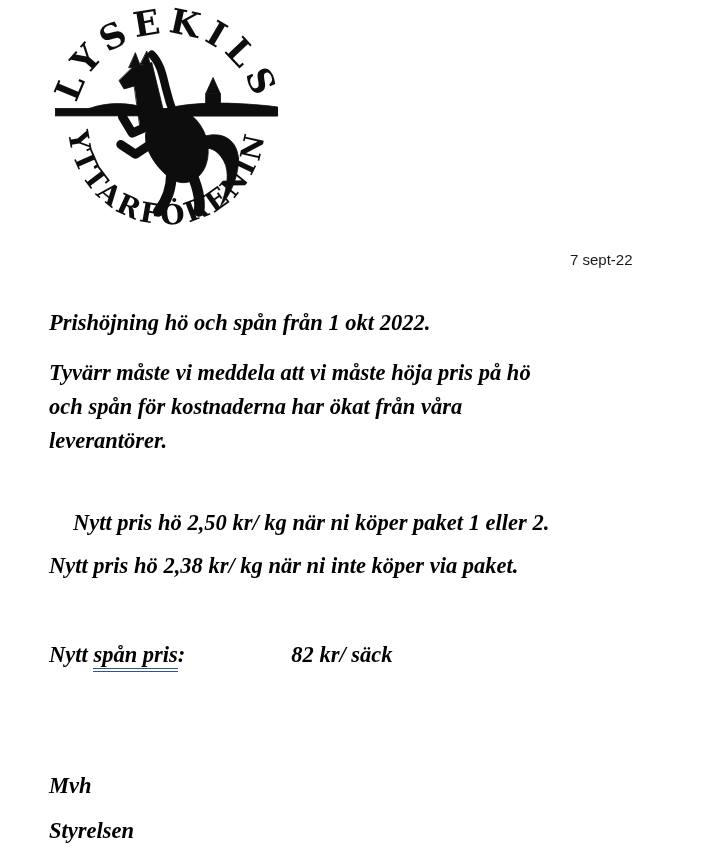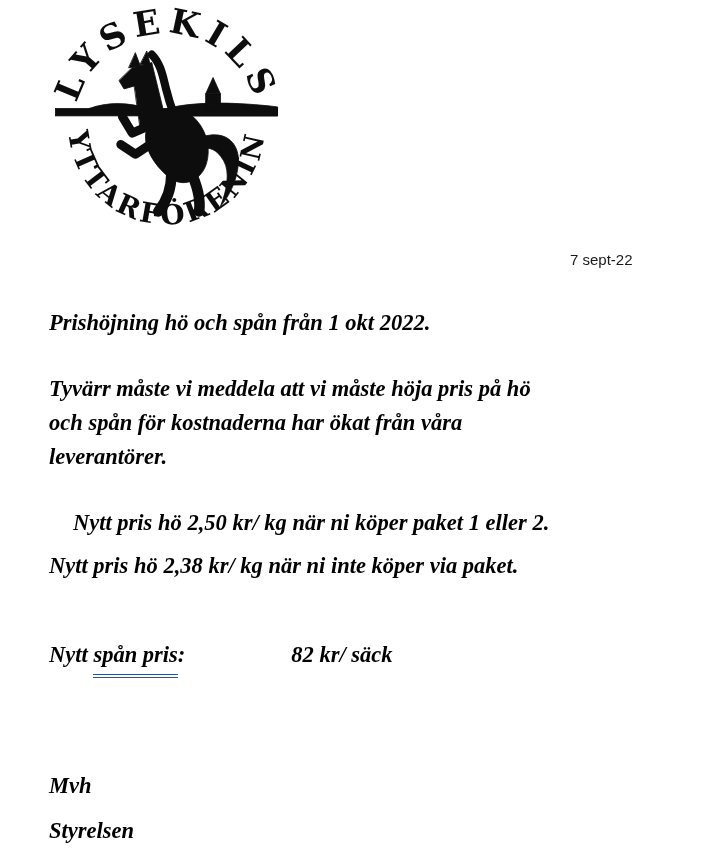--- a/index.html
+++ b/index.html
@@ -22,29 +22,29 @@
     position:absolute; left:570px; top:250px;
     font-family:"Liberation Sans","DejaVu Sans",sans-serif;
     font-size:15px; line-height:20px; color:#1a1a1a;
   }
   .txt {
     position:absolute; left:49px; right:30px;
     font-weight:bold; font-size:22.5px; line-height:34px;
     color:#000; margin:0;font-style:italic;
   }
   .heading   { top:306px; }
-  .para      { top:372px; white-space:pre-line; }
+  .para      { top:356px; white-space:pre-line; }
   .price1    { top:506px;margin-left:24px; }
   .price2    { top:549px; }
   .spawnline { top:638px; }
   .signoff1  { top:769px; }
   .signoff2  { top:814px; }
   .uline {
     border-bottom:4px double #2f5496;
-    padding-bottom:7px;
+    padding-bottom:1px;
     margin-top:44px;
   }
   .tab-gap { display:inline-block; width:106px; }
 </style>
 </head>
 <body>
 
 <div class="page">
 
   <div class="logo">

